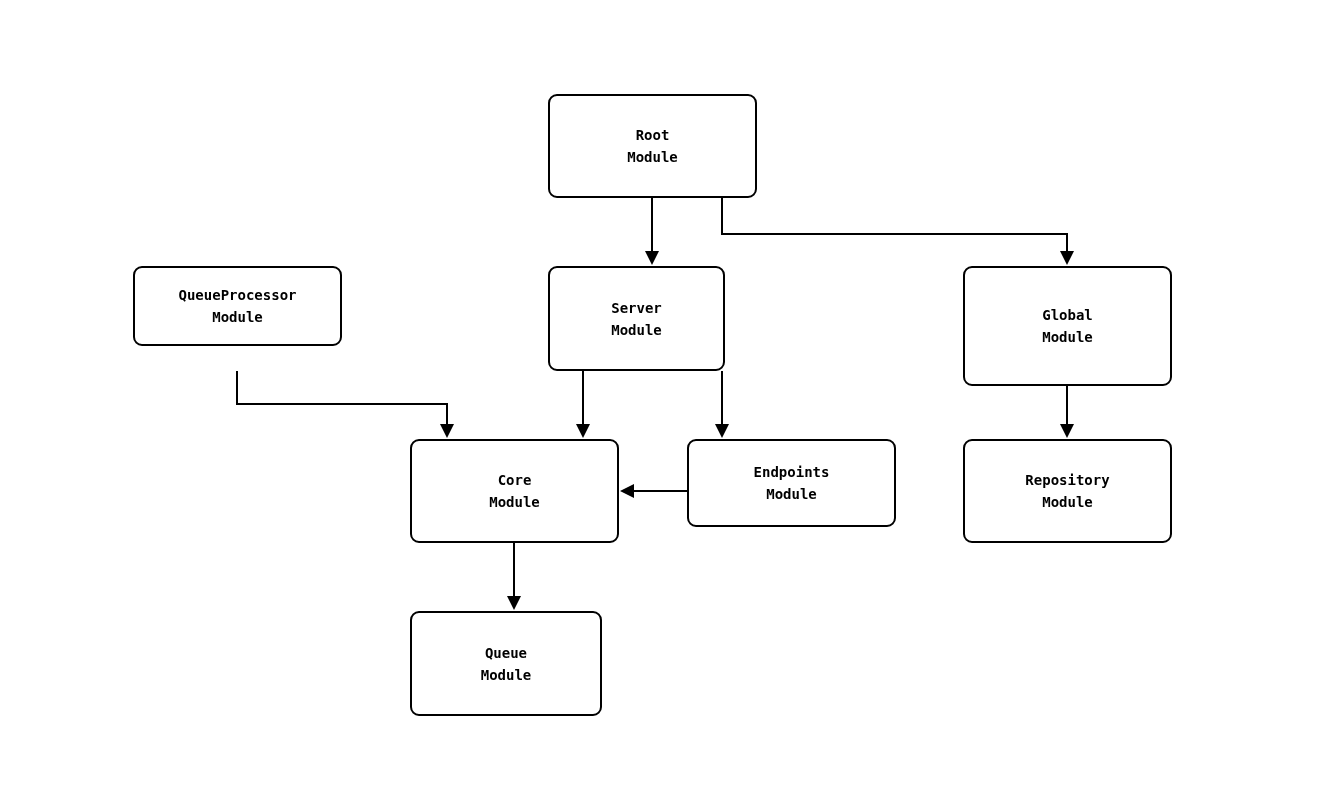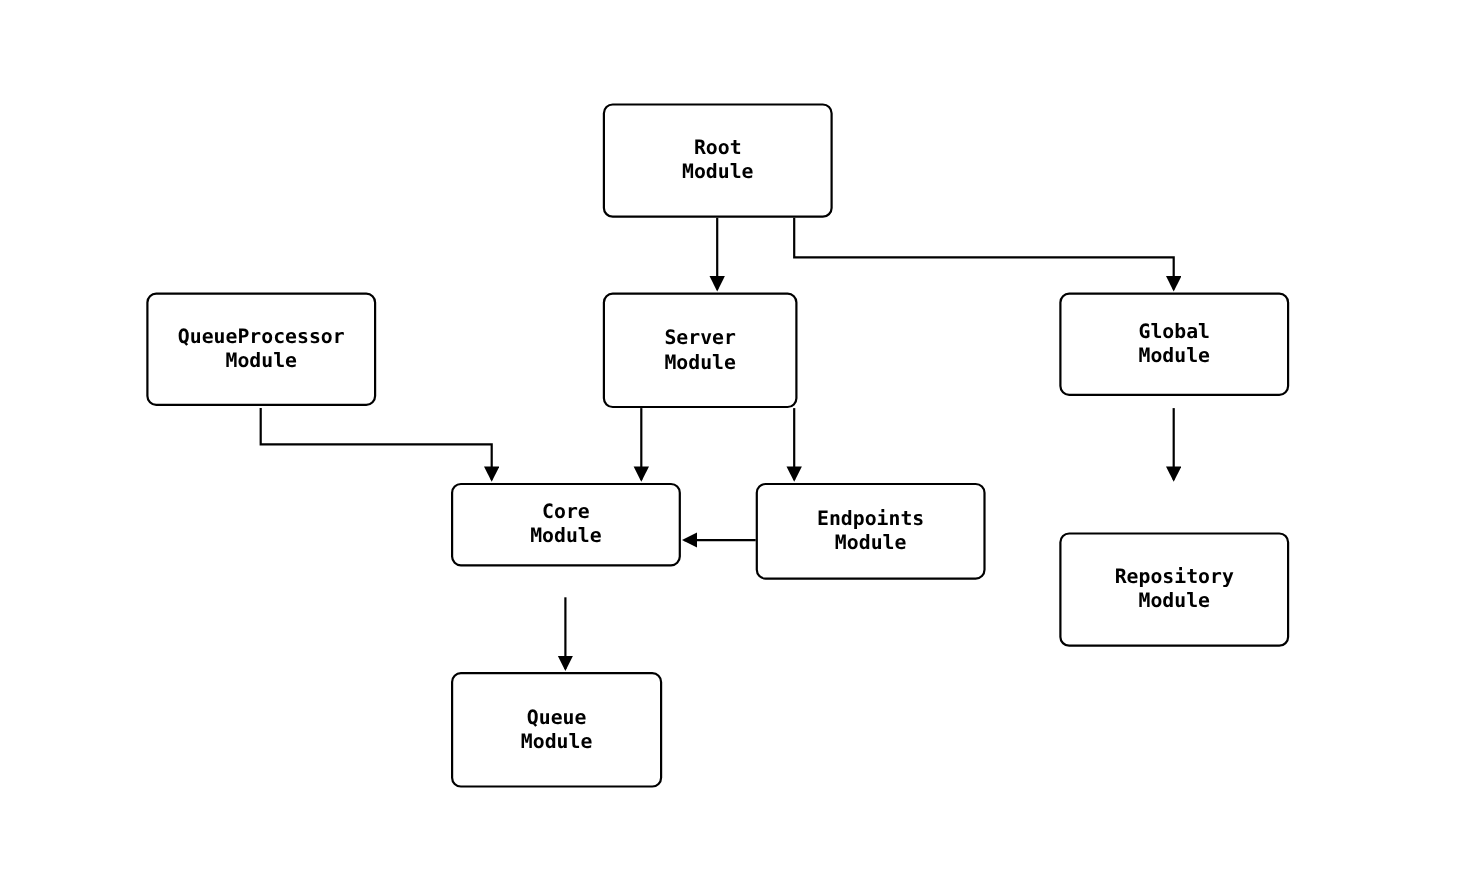--- a/index.html
+++ b/index.html
@@ -31,21 +31,21 @@
   .node {
     position: absolute;
     border: 2px solid var(--line, #000000);
     border-radius: 9px;
     background: var(--node-fill, #ffffff);
     display: flex;
     align-items: center;
     justify-content: center;
   }
   .node-label {
-    font-size: 18px;
+    font-size: 14px;
     font-weight: 700;
     line-height: 22px;
     text-align: center;
     white-space: pre-line;
     color: var(--text, #000000);
   }
 </style>
 </head>
 <body>
 
@@ -63,41 +63,41 @@
       <polyline points="722,371 722,436" class="edge" marker-end="url(#arrowhead)"></polyline>
       <polyline points="687,491 622,491" class="edge" marker-end="url(#arrowhead)"></polyline>
       <polyline points="1067,371 1067,436" class="edge" marker-end="url(#arrowhead)"></polyline>
       <polyline points="514,543 514,608" class="edge" marker-end="url(#arrowhead)"></polyline>
     </svg>
 
 <div class="node" style="left: 548px; top: 94px; width: 209px; height: 104px;">
       <div class="node-label">Root
 Module</div>
     </div>
-    <div class="node" style="left: 133px; top: 266px; width: 209px; height: 103px;">
+    <div class="node" style="left: 133px; top: 266px; width: 209px; height: 80px;">
       <div class="node-label">QueueProcessor
 Module</div>
     </div>
     <div class="node" style="left: 548px; top: 266px; width: 177px; height: 105px;">
       <div class="node-label">Server
 Module</div>
     </div>
-    <div class="node" style="left: 963px; top: 266px; width: 209px; height: 94px;">
+    <div class="node" style="left: 963px; top: 266px; width: 209px; height: 120px;">
       <div class="node-label">Global
 Module</div>
     </div>
-    <div class="node" style="left: 410px; top: 439px; width: 209px; height: 76px; justify-content: center;">
+    <div class="node" style="left: 410px; top: 439px; width: 209px; height: 104px; justify-content: center;">
       <div class="node-label">Core
 Module</div>
     </div>
     <div class="node" style="left: 687px; top: 439px; width: 209px; height: 88px;">
       <div class="node-label">Endpoints
 Module</div>
     </div>
-    <div class="node" style="left: 963px; top: 439px; width: 209px; height: 104px; margin-top: 45px;">
+    <div class="node" style="left: 963px; top: 439px; width: 209px; height: 104px;">
       <div class="node-label">Repository
 Module</div>
     </div>
     <div class="node" style="left: 410px; top: 611px; width: 192px; height: 105px;">
       <div class="node-label">Queue
 Module</div>
     </div>
   </div>
 
 </body></html>

